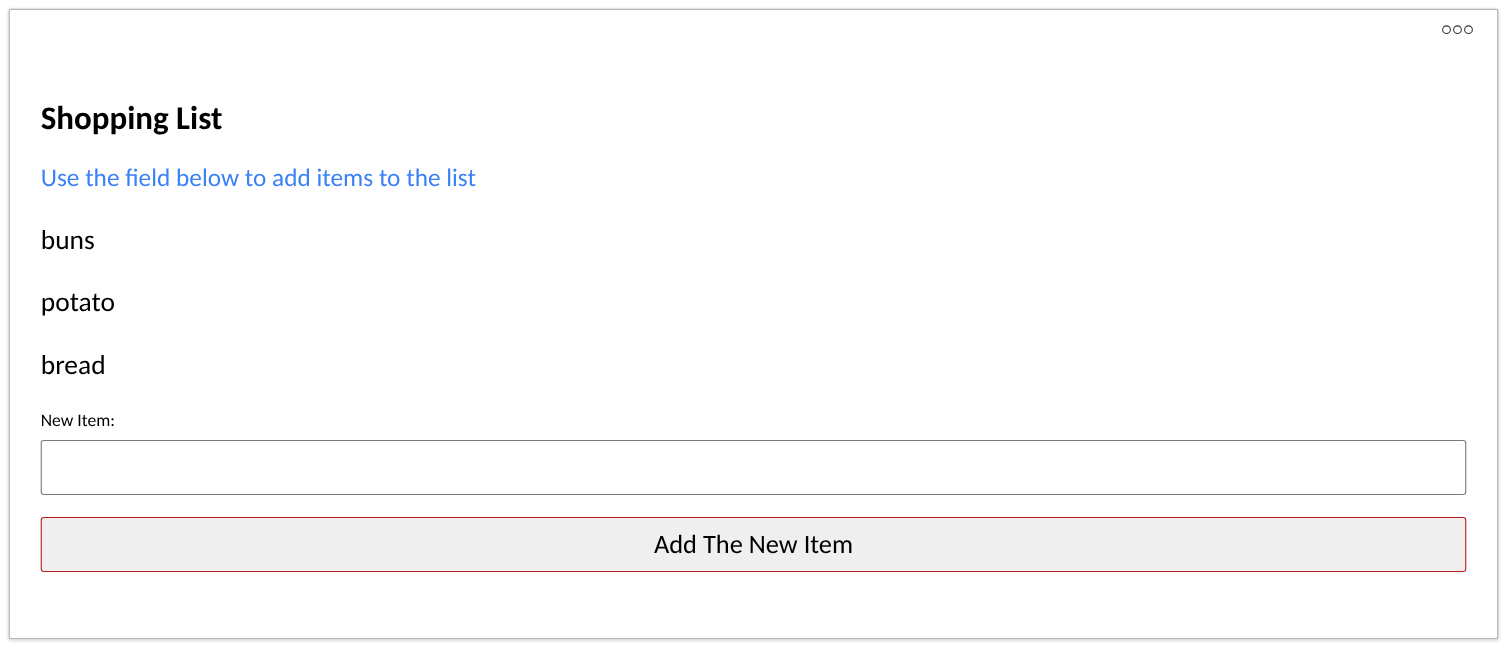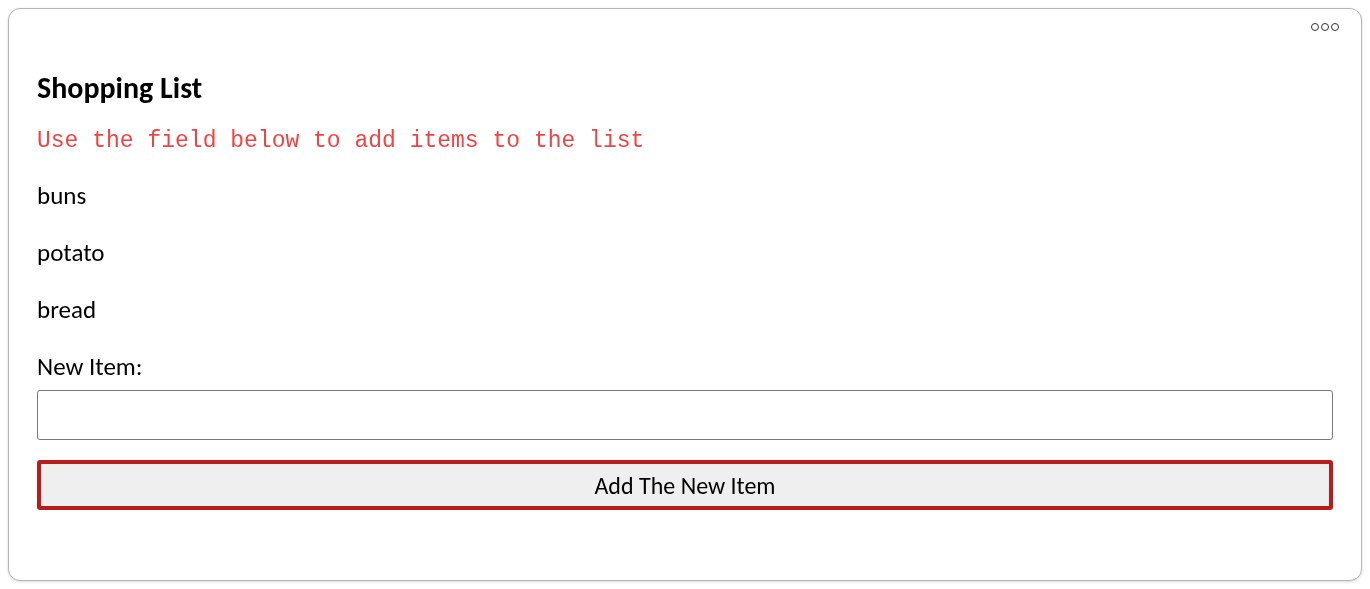--- a/index.html
+++ b/index.html
@@ -14,23 +14,23 @@
       width: 1370px;
       height: 589px;
       padding: 8px;
     }
 
     .card {
       width: 100%;
       height: 100%;
       background: #ffffff;
       border: 1px solid #b6b6b6;
-      border-radius: 12px;
+      border-radius: 2px;
       box-shadow: 0 1px 3px rgba(0,0,0,0.15);
-      padding: 16px 28px 24px 28px;
+      padding: 36px 28px 24px 28px;
       position: relative;
     }
 
     .more-icon {
       position: absolute;
       top: 14px;
       right: 22px;
       display: flex;
       gap: 2px;
       cursor: pointer;
@@ -46,37 +46,36 @@
     h2.title {
       font-size: 30px;
       font-weight: 700;
       color: #000;
       margin-top: 44px;
       margin-bottom: 22px;
     }
 
     p.subheading {
       font-size: 23px;
-      color: #ef4444;
+      color: #3b82f6;
       margin-bottom: 26px;
-      font-family: Liberation Mono, monospace;
     }
 
     .items {
       margin-bottom: 10px;
     }
 
     .items div {
       font-size: 25px;
       color: #000;
       margin-bottom: 26px;
     }
 
     .new-item-label {
-      font-size: 25px;
+      font-size: 16px;
       color: #000;
       display: block;
       margin-bottom: 8px;
     }
 
     input.new-item-input {
       width: 100%;
       height: 50px;
       font-size: 22px;
       padding: 4px 8px;
@@ -85,21 +84,21 @@
       background: #fff;
       margin-bottom: 20px;
     }
 
     button.add-button {
       width: 100%;
       height: 50px;
       font-size: 24px;
       color: #000;
       background: #efefef;
-      border: 4px solid #b91c1c;
+      border: 1px solid #b91c1c;
       border-radius: 3px;
       cursor: pointer;
       font-family: inherit;
     }
   </style>
 </head>
 <body>
 
 <div class="card">
 

